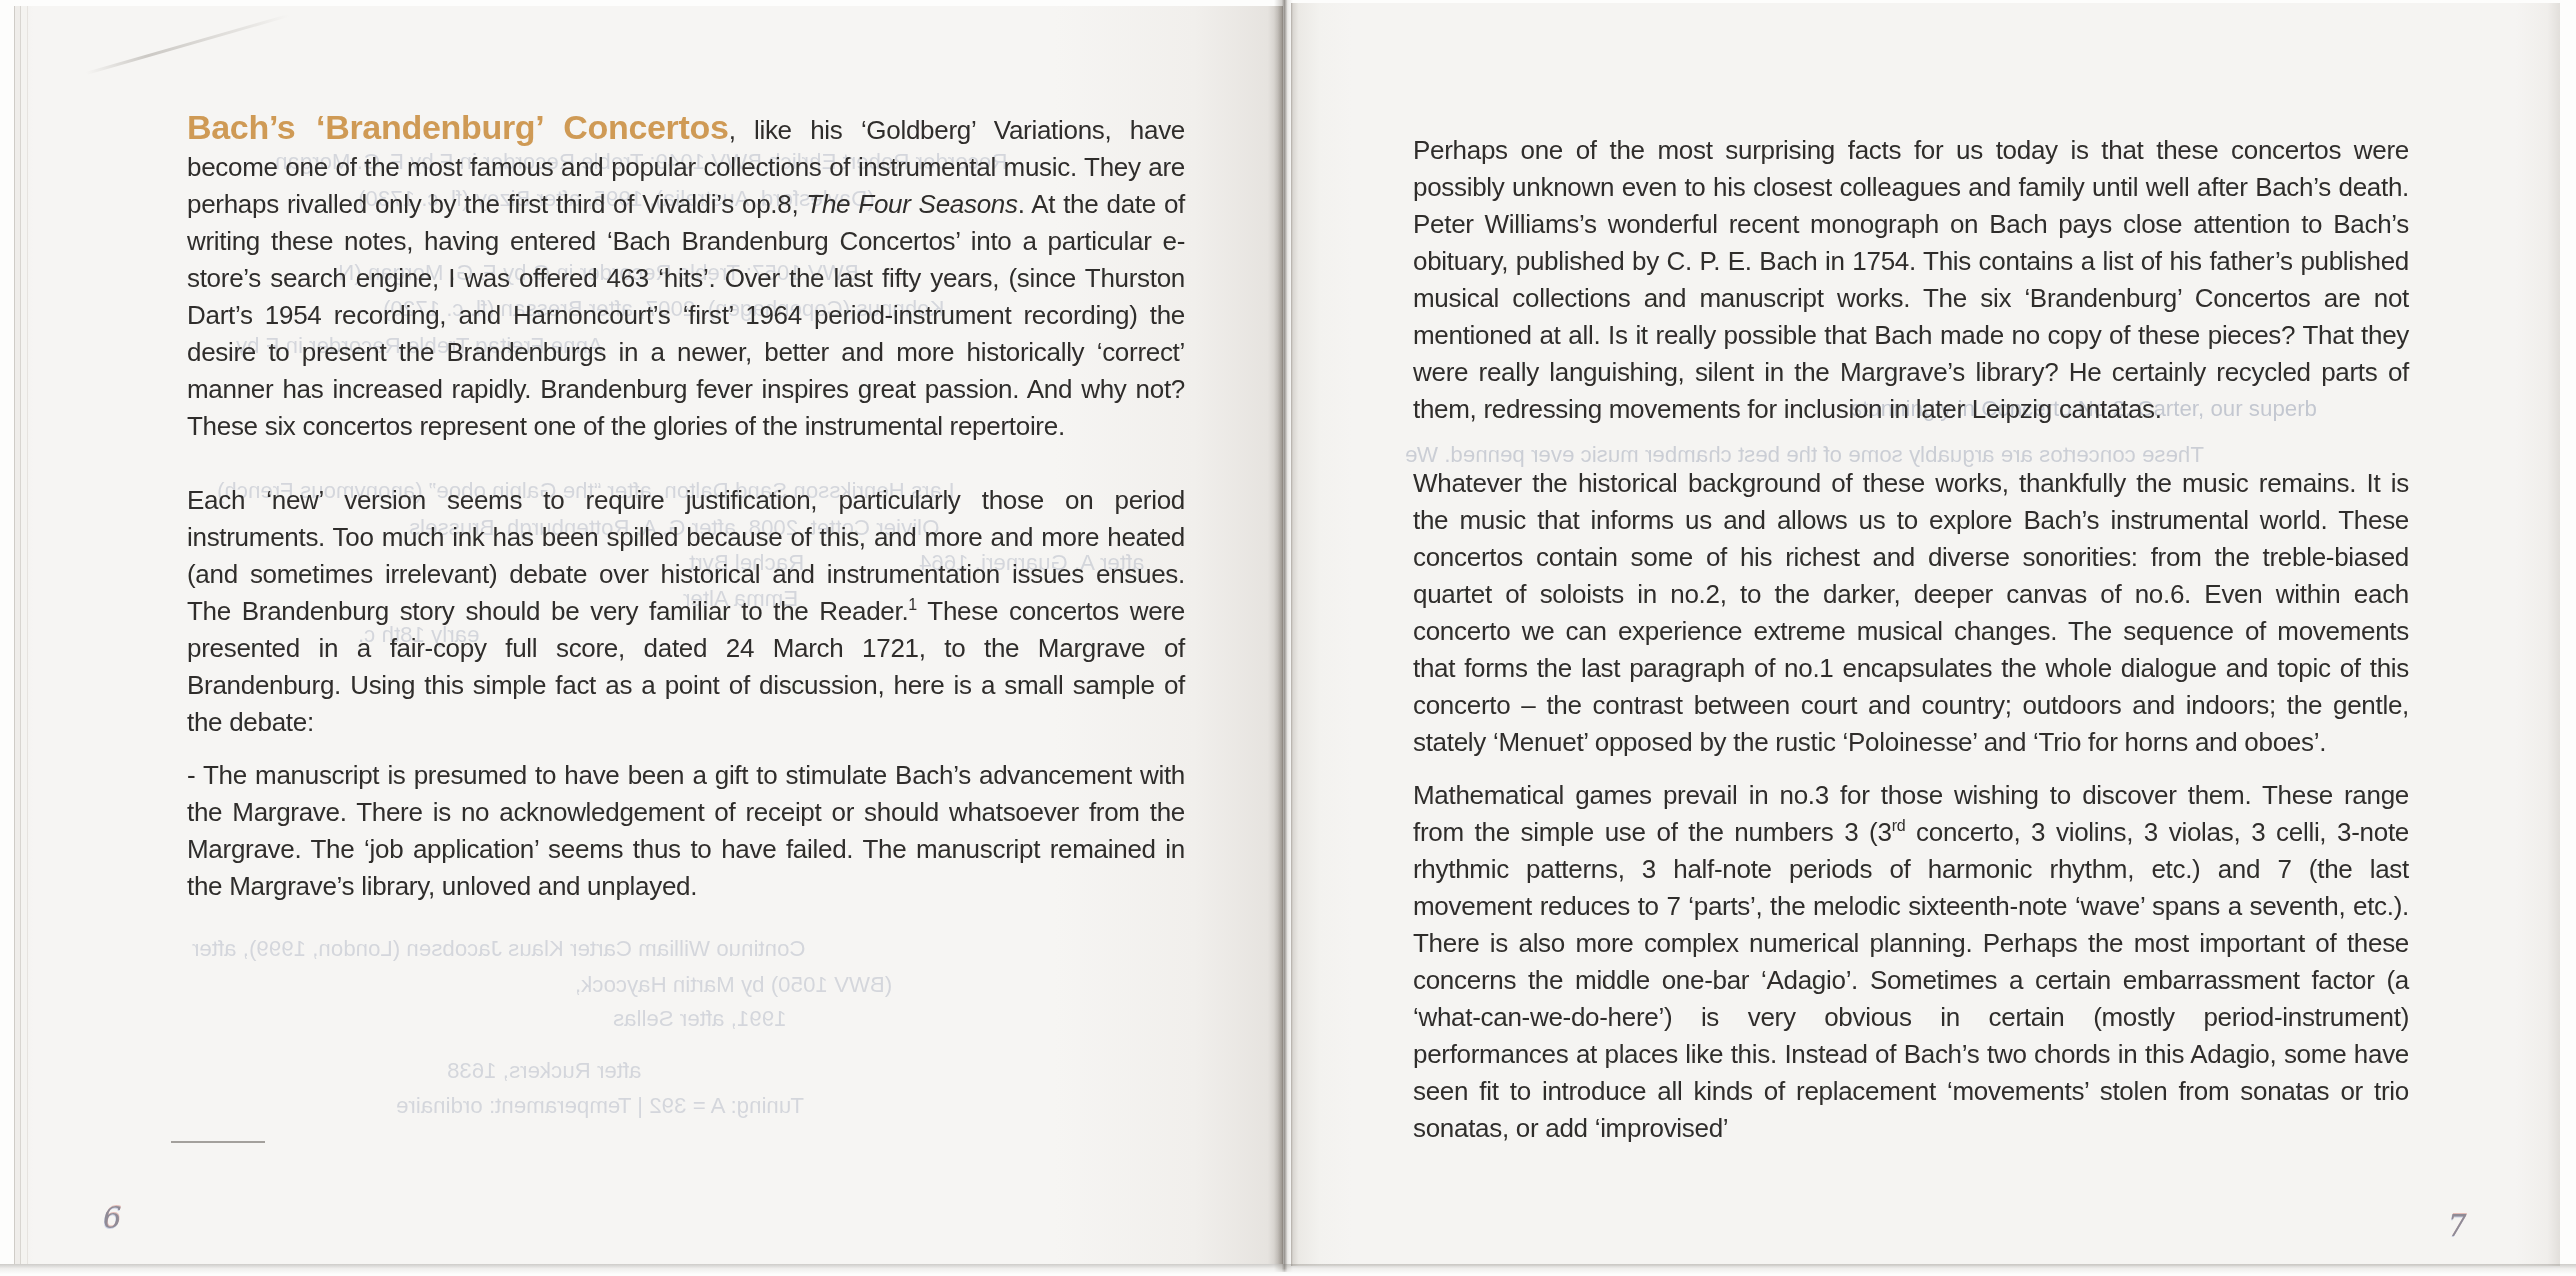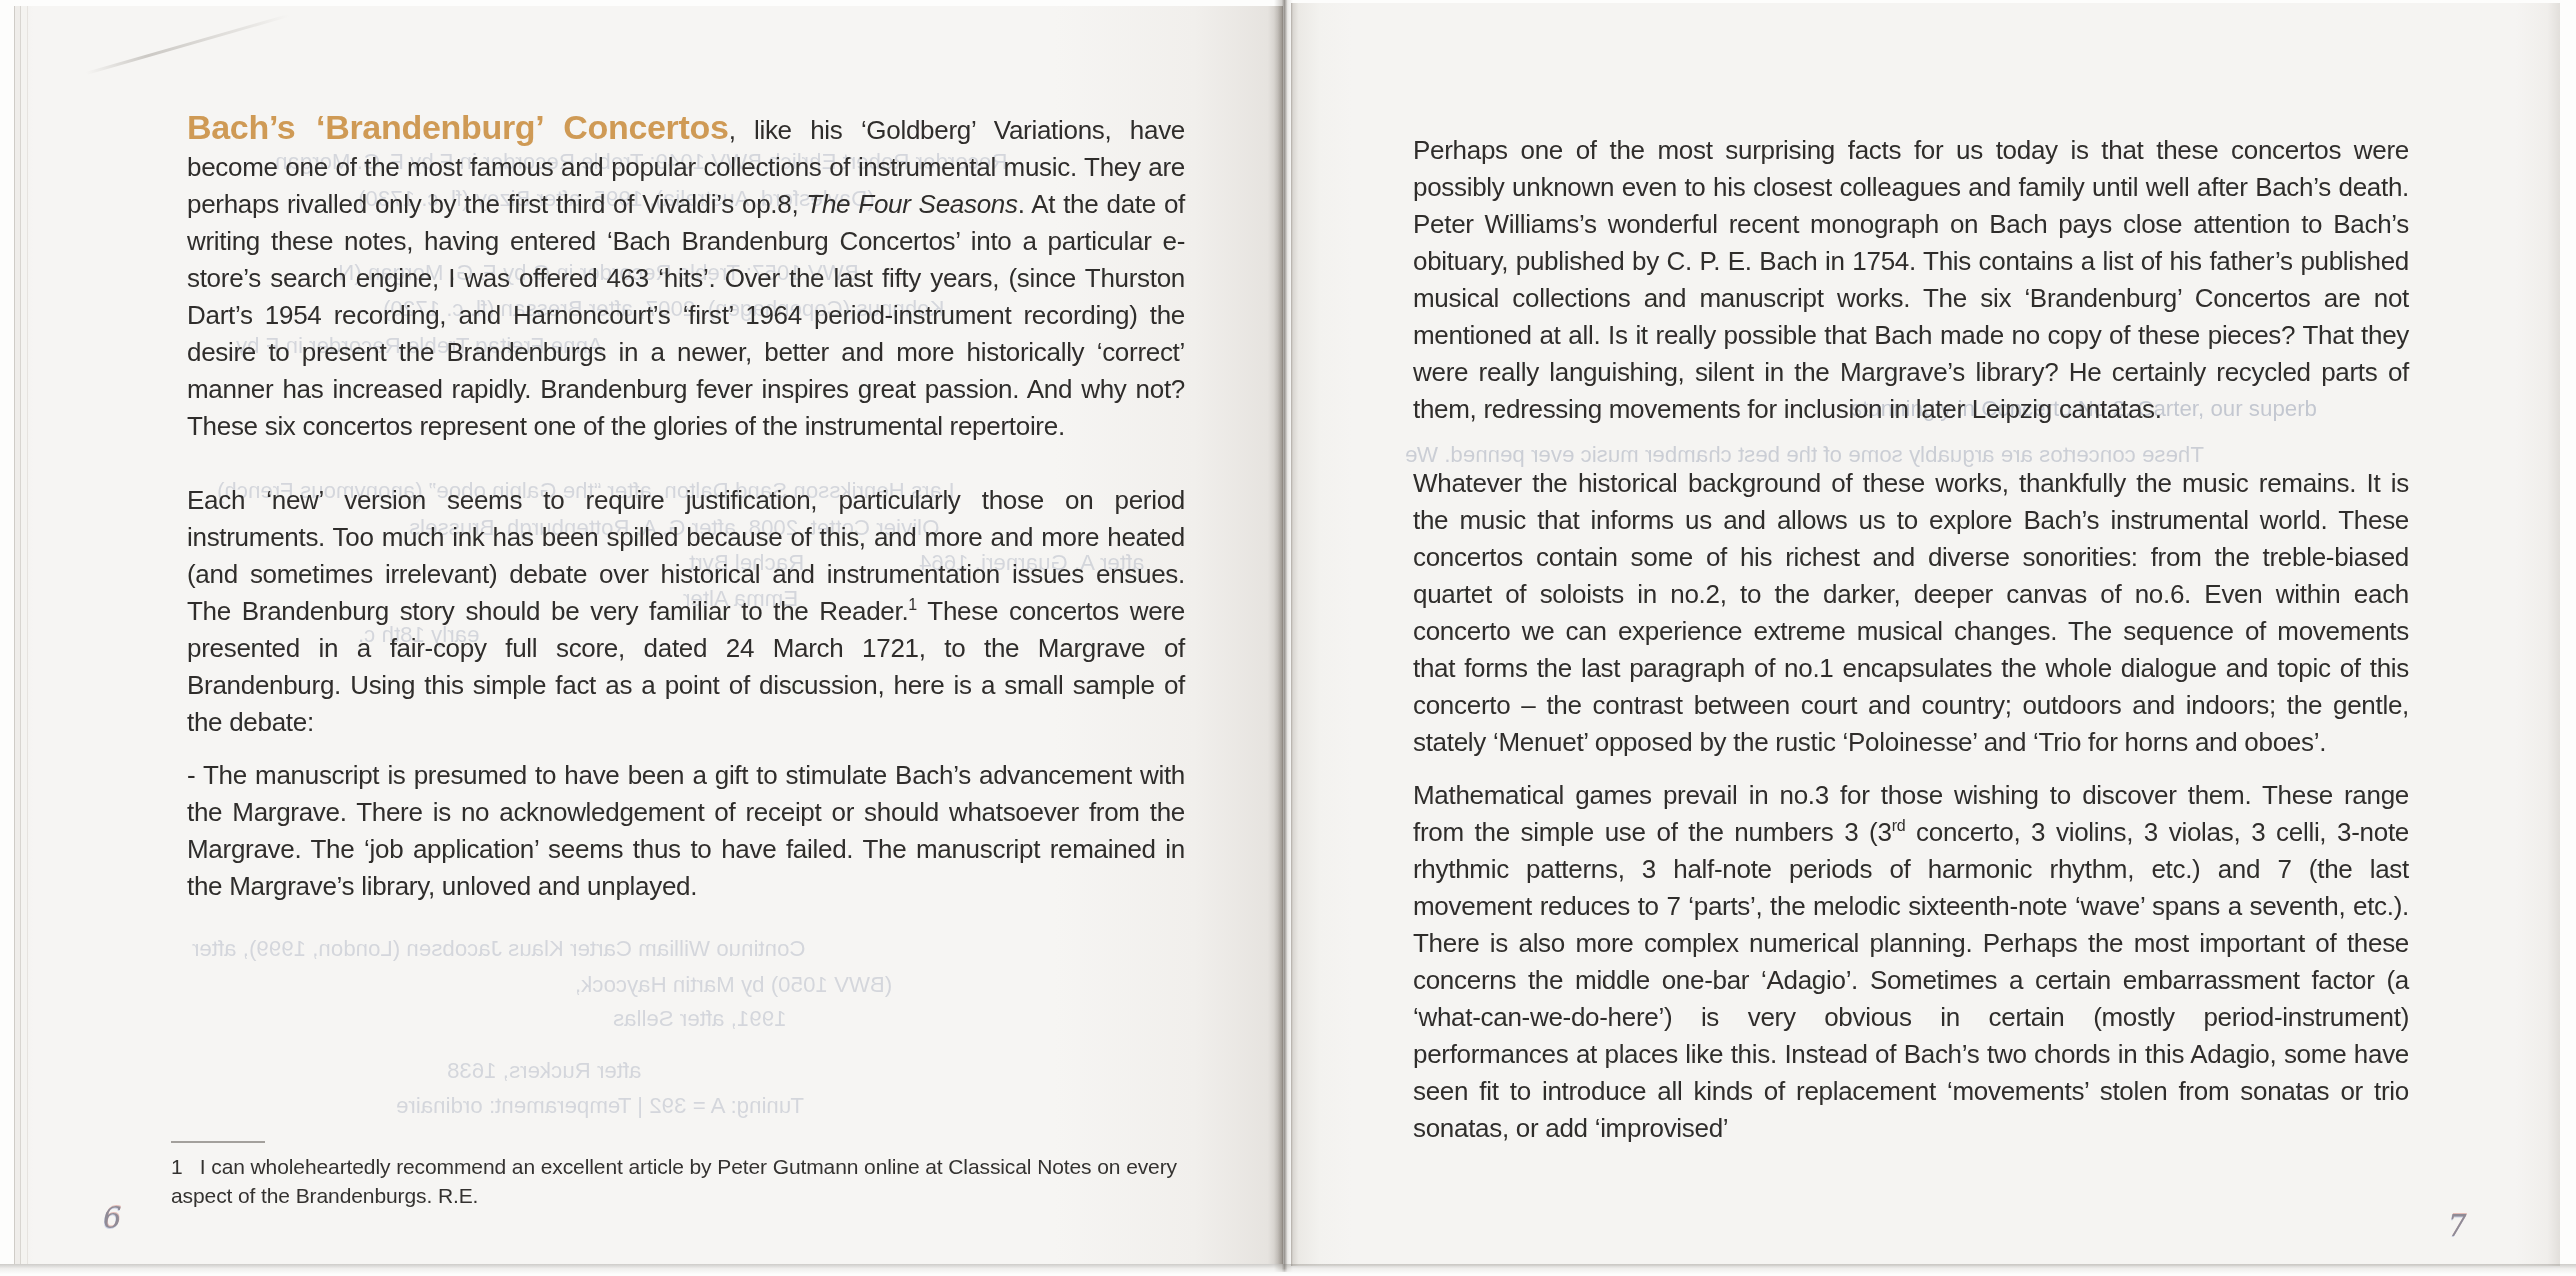--- a/index.html
+++ b/index.html
@@ -118,21 +118,20 @@
       <div class="ghost mirror" style="left: 1405px; top: 442px; opacity: 0.38;">These concertos are arguably some of the best chamber music ever penned. We</div>
     </div>
 
   <div class="text-col text-col-left">
       <p class="para"><span class="headline">Bach’s ‘Brandenburg’ Concertos</span><span>, like his ‘Goldberg’ Variations, have become one of the most famous and popular collections of instrumental music. They are perhaps rivalled only by the first third of Vivaldi’s op.8, </span><em>The Four Seasons</em><span>. At the date of writing these notes, having entered ‘Bach Brandenburg Concertos’ into a particular e-store’s search engine, I was offered 463 ‘hits’. Over the last fifty years, (since Thurston Dart’s 1954 recording, and Harnoncourt’s ‘first’ 1964 period-instrument recording) the desire to present the Brandenburgs in a newer, better and more historically ‘correct’ manner has increased rapidly. Brandenburg fever inspires great passion. And why not? These six concertos represent one of the glories of the instrumental repertoire.</span></p>
       <p class="para gap"><span>Each ‘new’ version seems to require justification, particularly those on period instruments. Too much ink has been spilled because of this, and more and more heated (and sometimes irrelevant) debate over historical and instrumentation issues ensues. The Brandenburg story should be very familiar to the Reader.</span><sup>1</sup><span> These concertos were presented in a fair-copy full score, dated 24 March 1721, to the Margrave of Brandenburg. Using this simple fact as a point of discussion, here is a small sample of the debate:</span></p>
       <p class="para"><span>- The manuscript is presumed to have been a gift to stimulate Bach’s advancement with the Margrave. There is no acknowledgement of receipt or should whatsoever from the Margrave. The ‘job application’ seems thus to have failed. The manuscript remained in the Margrave’s library, unloved and unplayed.</span></p>
     </div>
 
   <div class="footnote-rule"></div>
-  <p class="footnote">1&nbsp;&nbsp;&nbsp;I can wholeheartedly recommend an excellent article by Peter Gutmann online at Classical Notes on every aspect of the Brandenburgs. R.E.</p>
   <div class="pageno pageno-left">6</div>
 
   <div class="text-col text-col-right">
       <p class="para"><span>Perhaps one of the most surprising facts for us today is that these concertos were possibly unknown even to his closest colleagues and family until well after Bach’s death. Peter Williams’s wonderful recent monograph on Bach pays close attention to Bach’s obituary, published by C. P. E. Bach in 1754. This contains a list of his father’s published musical collections and manuscript works. The six ‘Brandenburg’ Concertos are not mentioned at all. Is it really possible that Bach made no copy of these pieces? That they were really languishing, silent in the Margrave’s library? He certainly recycled parts of them, redressing movements for inclusion in later Leipzig cantatas.</span></p>
       <p class="para gap"><span>Whatever the historical background of these works, thankfully the music remains. It is the music that informs us and allows us to explore Bach’s instrumental world. These concertos contain some of his richest and diverse sonorities: from the treble-biased quartet of soloists in no.2, to the darker, deeper canvas of no.6. Even within each concerto we can experience extreme musical changes. The sequence of movements that forms the last paragraph of no.1 encapsulates the whole dialogue and topic of this concerto – the contrast between court and country; outdoors and indoors; the gentle, stately ‘Menuet’ opposed by the rustic ‘Poloinesse’ and ‘Trio for horns and oboes’.</span></p>
       <p class="para"><span>Mathematical games prevail in no.3 for those wishing to discover them. These range from the simple use of the numbers 3 (3</span><sup>rd</sup><span> concerto, 3 violins, 3 violas, 3 celli, 3-note rhythmic patterns, 3 half-note periods of harmonic rhythm, etc.) and 7 (the last movement reduces to 7 ‘parts’, the melodic sixteenth-note ‘wave’ spans a seventh, etc.). There is also more complex numerical planning. Perhaps the most important of these concerns the middle one-bar ‘Adagio’. Sometimes a certain embarrassment factor (a ‘what-can-we-do-here’) is very obvious in certain (mostly period-instrument) performances at places like this. Instead of Bach’s two chords in this Adagio, some have seen fit to introduce all kinds of replacement ‘movements’ stolen from sonatas or trio sonatas, or add ‘improvised’</span></p>
     </div>
   <div class="pageno pageno-right">7</div>
 
   <div class="fold"></div>

